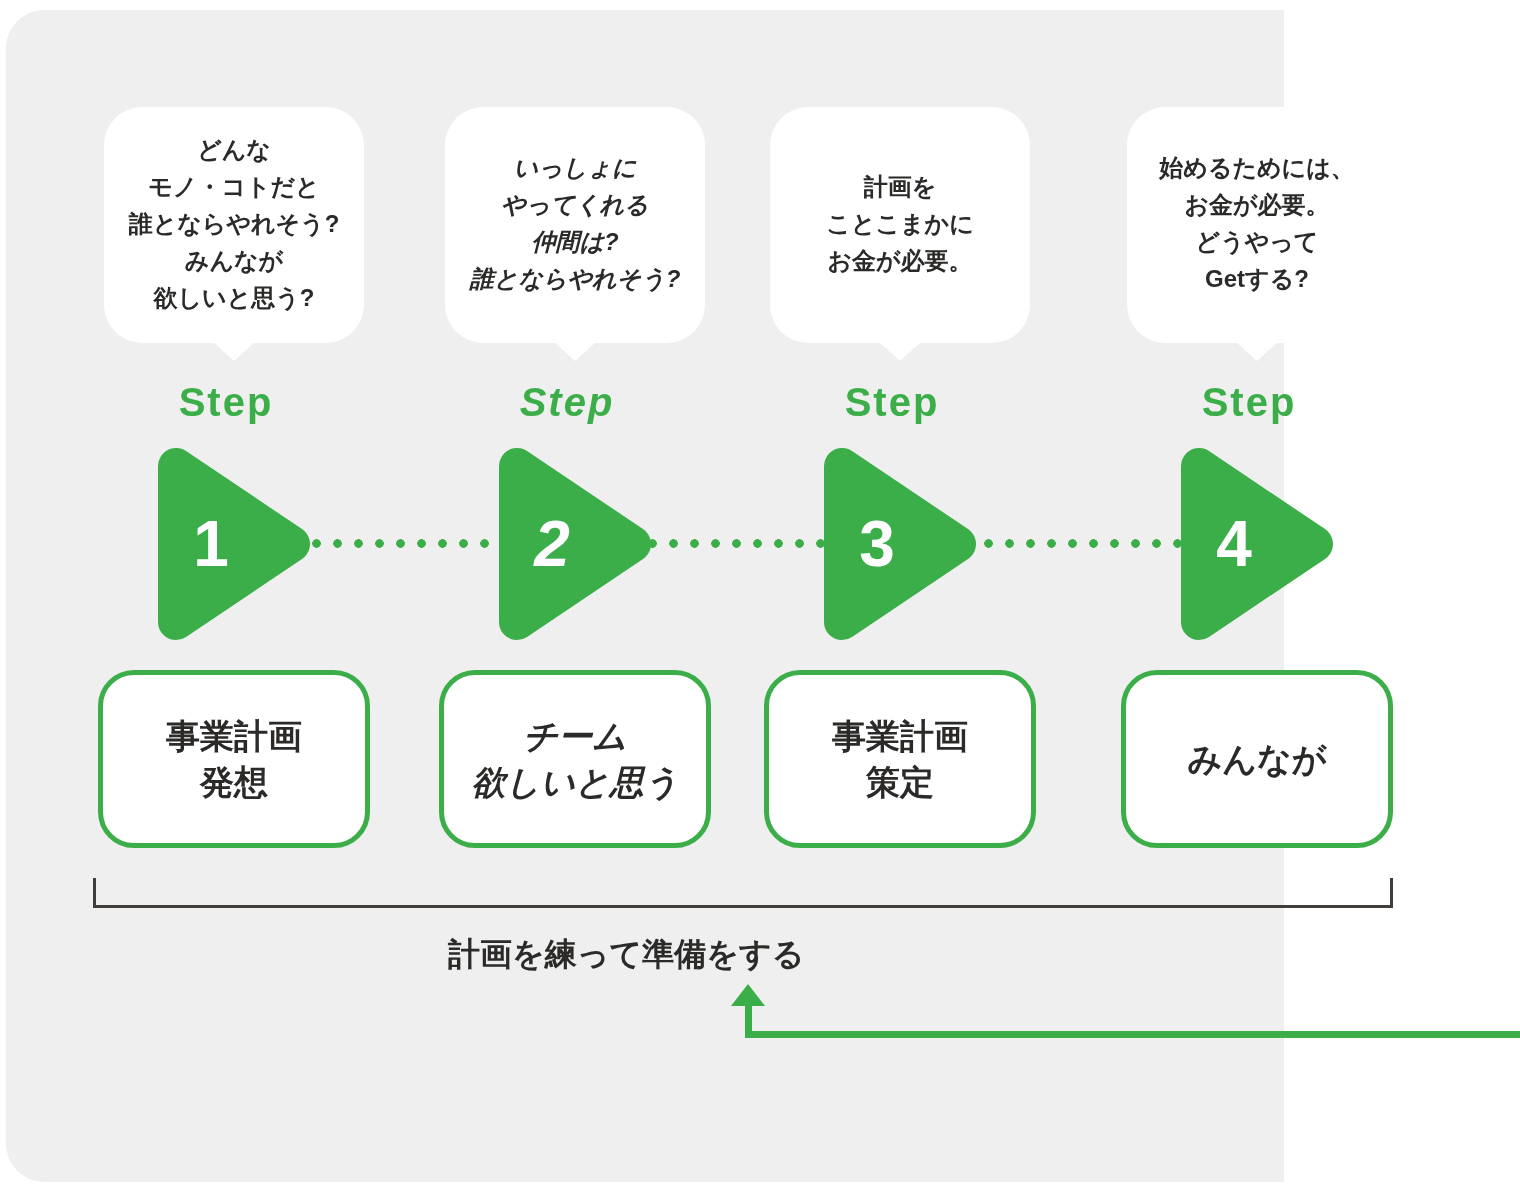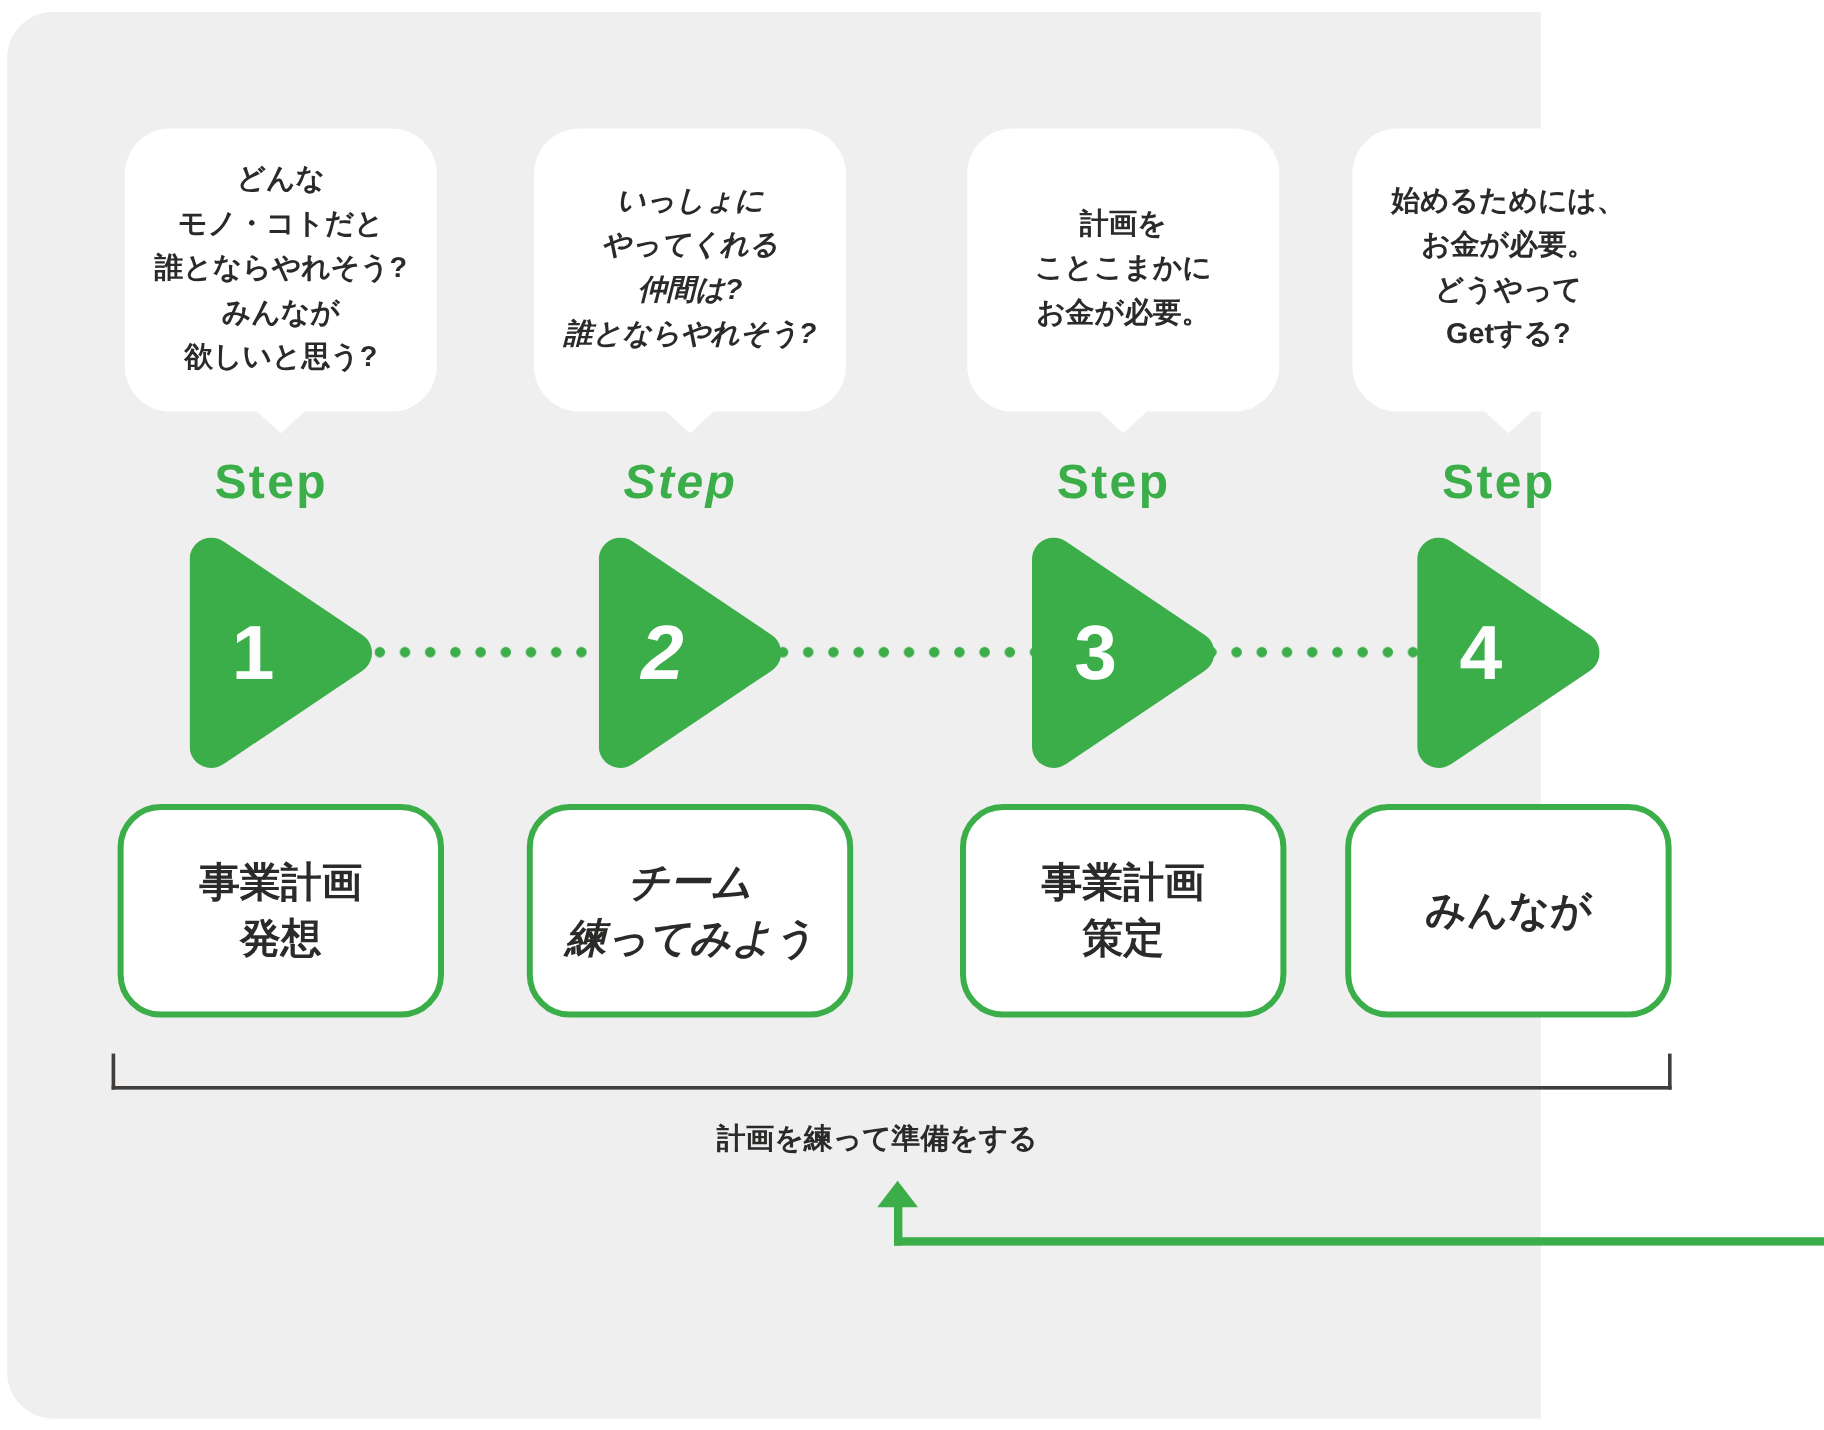--- a/index.html
+++ b/index.html
@@ -45,22 +45,22 @@
 
   .box{position:absolute;left:4px;top:670px;width:272px;height:178px;
     background:var(--white);border:5px solid var(--green);border-radius:36px;
     display:flex;flex-direction:column;align-items:center;justify-content:center;
     text-align:center;font-weight:bold;font-size:34px;line-height:46px;}
 
   
   .bracket{position:absolute;left:93px;top:878px;width:1300px;height:30px;z-index:2;
     border-left:3px solid var(--bracket);border-right:3px solid var(--bracket);
     border-bottom:3px solid var(--bracket);}
-  .bracket-label{position:absolute;left:431px;top:933px;width:600px;z-index:2;
-    text-align:center;font-weight:bold;font-size:24px;color:var(--ink);}
+  .bracket-label{position:absolute;left:448px;top:933px;width:600px;z-index:2;
+    text-align:left;font-weight:bold;font-size:32px;color:var(--ink);}
 
   
   .arrow-h{position:absolute;left:745px;top:1031px;width:775px;height:7px;
     background:var(--green);z-index:2;}
   .arrow-v{position:absolute;left:745px;top:1003px;width:7px;height:35px;
     background:var(--green);z-index:2;}
   .arrow-head{position:absolute;left:731px;top:984px;width:0;height:0;z-index:2;
     border-left:17px solid transparent;border-right:17px solid transparent;
     border-bottom:22px solid var(--green);}
 </style>
@@ -109,25 +109,25 @@
     <div class="step-label">Step</div>
     <div class="tri-wrap">
       <svg viewBox="0 0 152 192">
         <polygon points="18,18 18,174 134,96" fill="#3bae49" stroke="#3bae49" stroke-width="36" stroke-linejoin="round"></polygon>
       </svg>
       <div class="step-number">2</div>
     </div>
     <div class="box">
       <div>
             <div>チーム</div>
-            <div>練ってみよう</div>
+            <div>欲しいと思う</div>
           </div>
     </div>
   </div>
-      <div class="col" style="left: 796px;">
+      <div class="col" style="left: 760px;">
     <div class="bubble">
       <div>
             <div>計画を</div>
             <div>ことこまかに</div>
             <div>お金が必要。</div>
           </div>
     </div>
     <div class="tail"></div>
     <div class="step-label">Step</div>
     <div class="tri-wrap">

